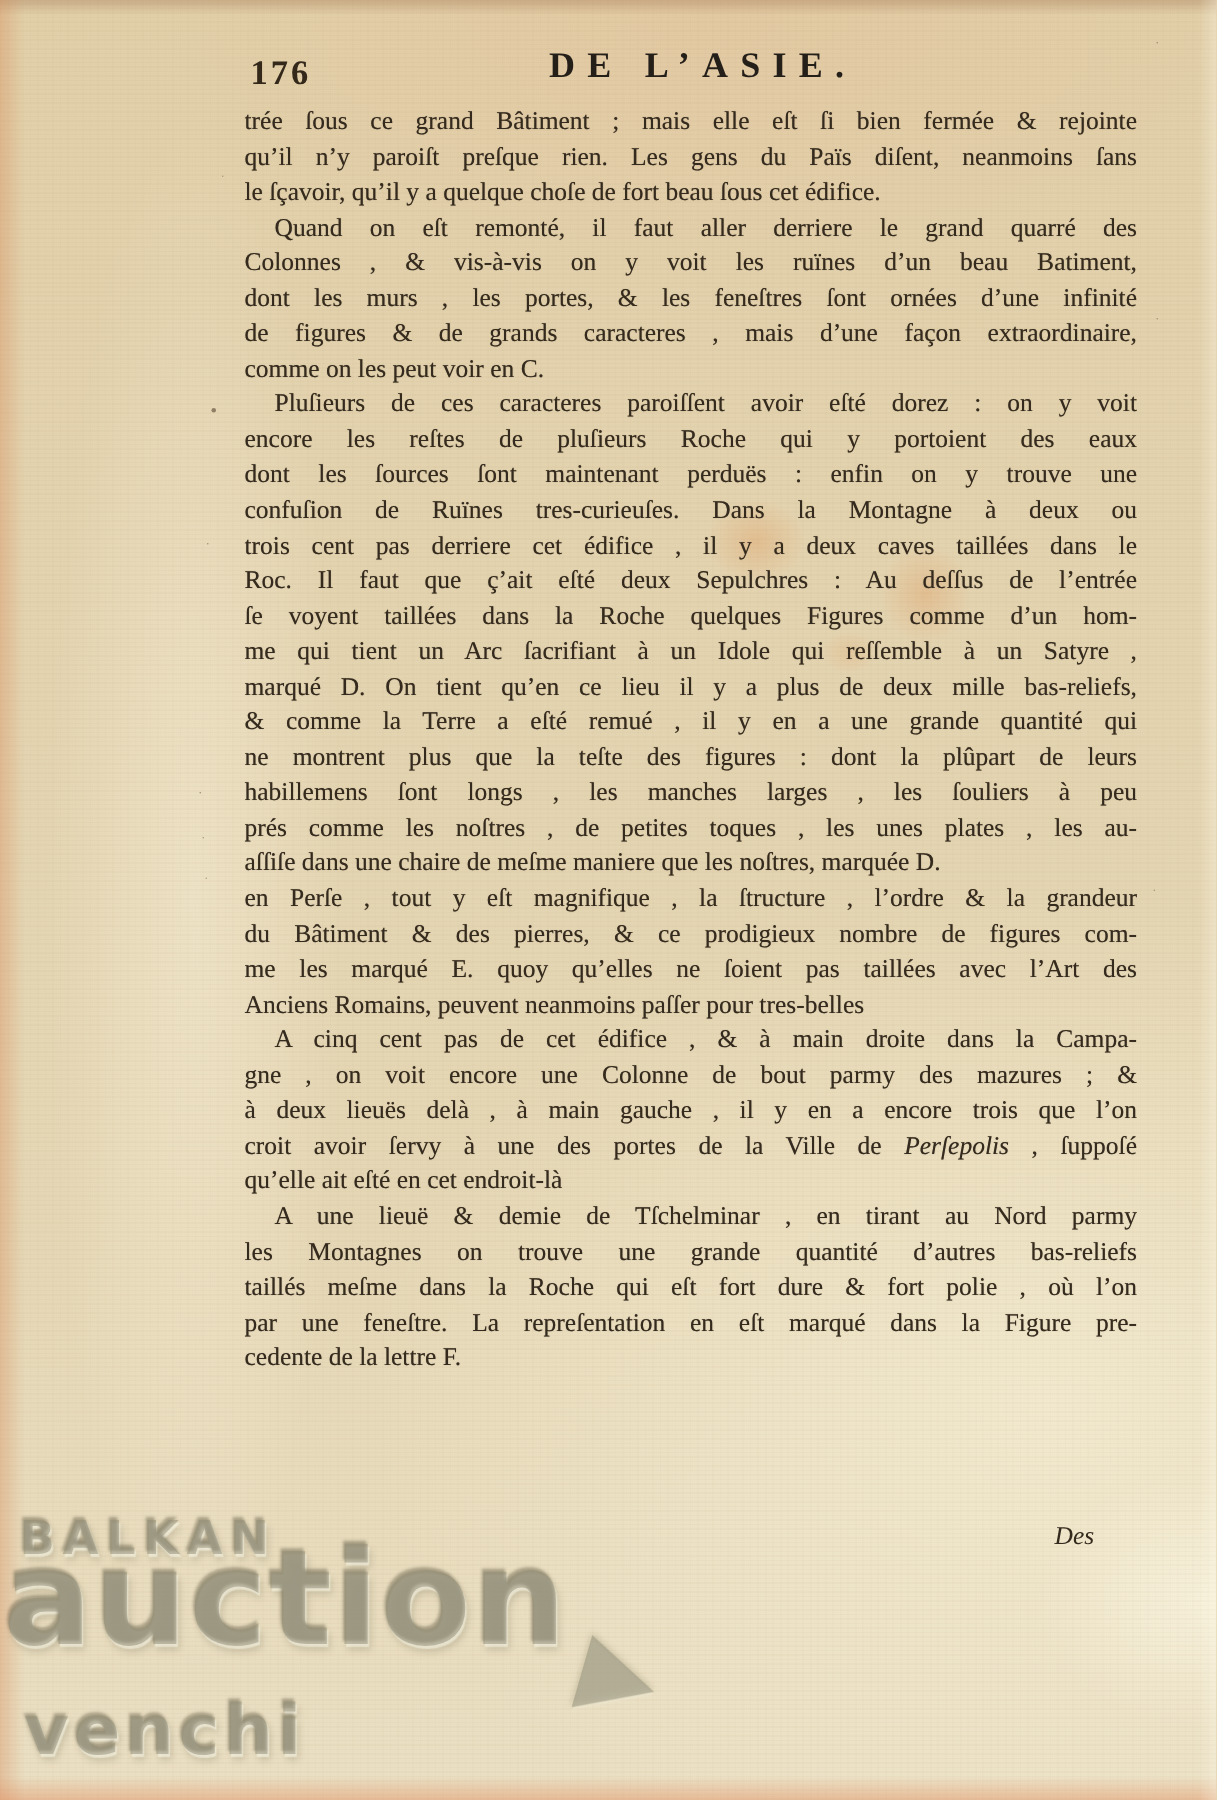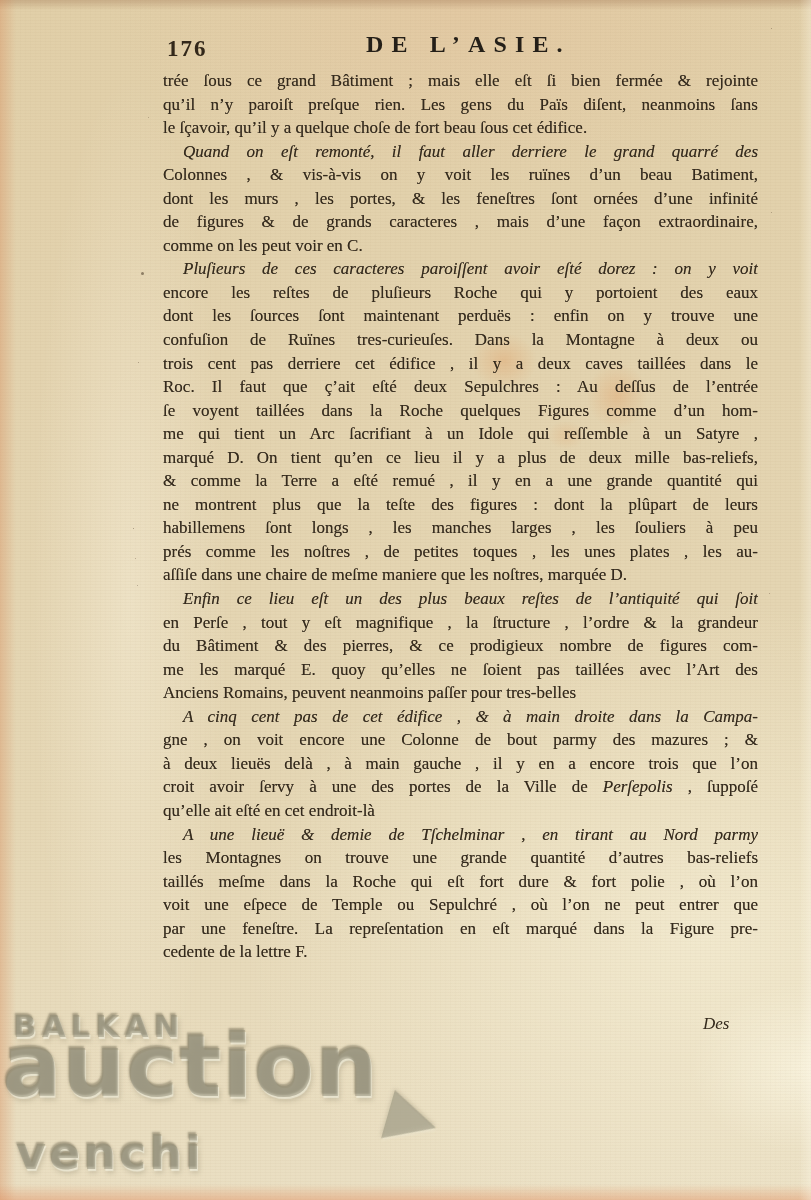--- a/index.html
+++ b/index.html
@@ -48,21 +48,21 @@
                6px -156px 0 -1px rgba(70,52,34,0.35);}
   .pagenum{position:absolute;left:167px;top:36px;
     font-size:23px;font-weight:700;letter-spacing:2px;color:#33281a;}
   .title{position:absolute;left:366px;top:31px;margin:0;
     font-size:24px;font-weight:700;letter-spacing:0.34em;color:#241f18;white-space:nowrap;}
   .textblock{position:absolute;left:163px;top:69px;width:595px;
     font-size:17px;line-height:23.55px;color:#342a1d;
     text-shadow:0 0 0.5px rgba(52,42,29,0.55);}
   .line{height:23.55px;overflow:hidden;text-align:justify;text-align-last:justify;
     white-space:normal;}
-  .line.indent{text-indent:20px;font-style:italic;}
+  .line.indent{text-indent:20px;}
   .line.end{text-align-last:left;}
   .it{font-style:italic;}
   .catchword{position:absolute;left:703px;top:1014px;
     font-size:17px;font-style:italic;color:#342a1d;}
   .wm{position:absolute;color:rgba(143,139,117,0.50);
     font-family:"DejaVu Sans","Liberation Sans",sans-serif;font-weight:700;
     text-shadow:-1px -2px 2px rgba(95,88,66,0.45),
                  1px 2px 1px rgba(255,255,240,0.55),
                  2px 4px 5px rgba(120,112,85,0.28);
     white-space:nowrap;pointer-events:none;}
@@ -108,34 +108,32 @@
       <div class="line">trois cent pas derriere cet édifice , il y a deux caves taillées dans le</div>
       <div class="line">Roc. Il faut que ç’ait eſté deux Sepulchres : Au deſſus de l’entrée</div>
       <div class="line">ſe voyent taillées dans la Roche quelques Figures comme d’un hom-</div>
       <div class="line">me qui tient un Arc ſacrifiant à un Idole qui reſſemble à un Satyre ,</div>
       <div class="line">marqué D. On tient qu’en ce lieu il y a plus de deux mille bas-reliefs,</div>
       <div class="line">&amp; comme la Terre a eſté remué , il y en a une grande quantité qui</div>
       <div class="line">ne montrent plus que la teſte des figures : dont la plûpart de leurs</div>
       <div class="line">habillemens ſont longs , les manches larges , les ſouliers à peu</div>
       <div class="line">prés comme les noſtres , de petites toques , les unes plates , les au-</div>
       <div class="line end">aſſiſe dans une chaire de meſme maniere que les noſtres, marquée D.</div>
-      <div class="line indent">Enfin ce lieu eſt un des plus beaux reſtes de l’antiquité qui ſoit</div>
       <div class="line">en Perſe , tout y eſt magnifique , la ſtructure , l’ordre &amp; la grandeur</div>
       <div class="line">du Bâtiment &amp; des pierres, &amp; ce prodigieux nombre de figures com-</div>
       <div class="line">me les marqué E. quoy qu’elles ne ſoient pas taillées avec l’Art des</div>
       <div class="line end">Anciens Romains, peuvent neanmoins paſſer pour tres-belles</div>
       <div class="line indent">A cinq cent pas de cet édifice , &amp; à main droite dans la Campa-</div>
       <div class="line">gne , on voit encore une Colonne de bout parmy des mazures ; &amp;</div>
       <div class="line">à deux lieuës delà , à main gauche , il y en a encore trois que l’on</div>
       <div class="line"><span>croit avoir ſervy à une des portes de la Ville de </span><span class="it">Perſepolis</span><span> , ſuppoſé</span></div>
       <div class="line end">qu’elle ait eſté en cet endroit-là</div>
       <div class="line indent">A une lieuë &amp; demie de Tſchelminar , en tirant au Nord parmy</div>
       <div class="line">les Montagnes on trouve une grande quantité d’autres bas-reliefs</div>
       <div class="line">taillés meſme dans la Roche qui eſt fort dure &amp; fort polie , où l’on</div>
-      <div class="line">voit une eſpece de Temple ou Sepulchré , où l’on ne peut entrer que</div>
       <div class="line">par une feneſtre. La repreſentation en eſt marqué dans la Figure pre-</div>
       <div class="line end">cedente de la lettre F.</div>
     </main>
 
   <span class="catchword">Des</span>
 
   <div class="wm wm-balkan">BALKAN</div>
   <div class="wm wm-auction">auction</div>
   <div class="wm-arrow"></div>
   <div class="wm wm-venchi">venchi</div>

